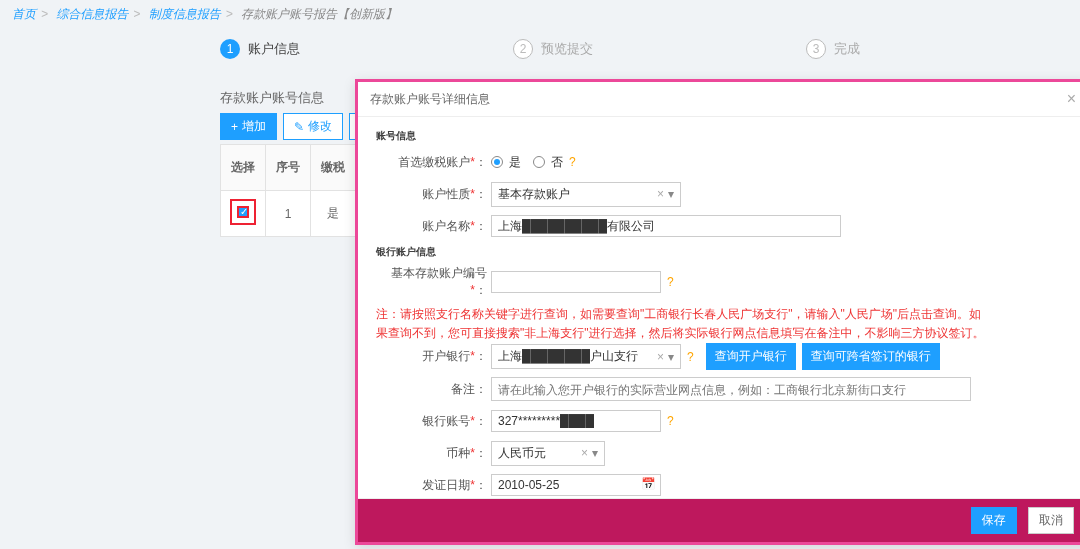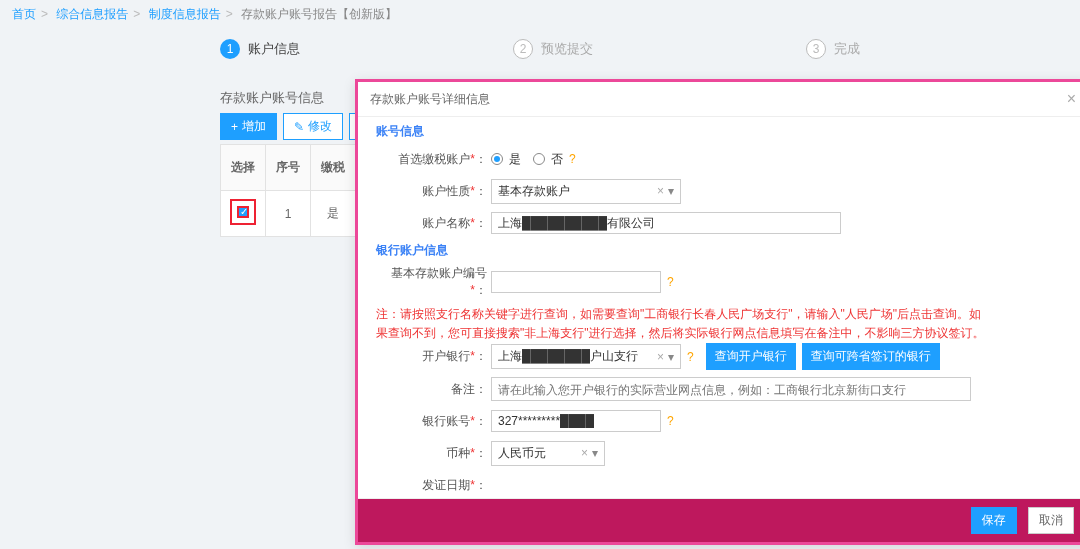--- a/index.html
+++ b/index.html
@@ -1,18 +1,18 @@
 <!DOCTYPE html>
 <html><head>
 <meta charset="utf-8">
 <style>
   * { box-sizing: border-box; margin: 0; padding: 0; font-family: "Microsoft YaHei", Arial, sans-serif; font-size: 12px; }
   body { background: #f0f3f6; color: #333; width: 1080px; height: 549px; position: relative; overflow: hidden; }
 
-  .breadcrumb { padding: 6px 12px; font-size: 12px; color: #888; }
+  .breadcrumb { padding: 6px 12px; font-size: 12px; color: #888; font-style: italic; }
   .breadcrumb a { color: #1e9fff; text-decoration: none; }
   .breadcrumb .sep { margin: 0 5px; color: #bbb; }
 
   .stepper { display: flex; align-items: center; justify-content: space-between; padding: 10px 220px 10px 220px; }
   .step { display: flex; align-items: center; gap: 8px; }
   .step-circle { width: 20px; height: 20px; border-radius: 50%; display: flex; align-items: center; justify-content: center; font-size: 12px; }
   .sc-active { background: #1e9fff; color: #fff; }
   .sc-idle { border: 1px solid #bbb; color: #bbb; background: #fff; }
   .step-label { font-size: 13px; color: #444; }
   .step-idle { color: #aaa; }
@@ -30,21 +30,21 @@
 
   
   .modal-overlay { position: absolute; inset: 0; }
   .modal { position: absolute; left: 355px; top: 79px; width: 736px; height: 466px; background: #fff; border: 3px solid #ec4899; box-shadow: 0 3px 12px rgba(0,0,0,.12); display: flex; flex-direction: column; }
   .modal-title { padding: 8px 12px; font-size: 12px; color: #666; border-bottom: 1px solid #eee; display:flex; justify-content:space-between; align-items:center; }
   .modal-close { color:#aaa; font-size:16px; cursor:pointer; }
   .modal-body { padding: 6px 18px 6px; overflow: auto; flex:1; }
   .modal-footer { padding: 8px 14px; text-align: right; border-top: 1px solid #eee; background: #be185d; }
   .modal-footer .btn-cancel { background: #fff; color: #666; border: 1px solid #ccc; margin-left: 8px; }
 
-  .group-h { font-weight: bold; font-size: 12px; color: #3b82f6; margin: 0 0 6px; }
+  .group-h { font-weight: bold; font-size: 10px; color: #404040; margin: 6px 0 6px; }
 
   .frow { display: flex; align-items: center; margin-bottom: 6px; min-height: 26px; }
   .flabel { width: 115px; text-align: right; color: #555; font-size: 12px; padding-right: 4px; }
   .req { color: #e33; }
   .q { color: #ffa500; margin-left: 6px; cursor: help; }
   .inputlike { border: 1px solid #ccc; padding: 3px 6px; font-size: 12px; color: #333; background: #fff; }
   .sel { width:190px; display:inline-flex; justify-content:space-between; align-items:center; }
   .sel .x { color:#aaa; margin-left: 8px; }
   .sel .car { color:#888; margin-left: 4px; }
   .txt { width: 350px; }
@@ -187,20 +187,24 @@
       <div class="frow">
         <div class="flabel"><span>币种</span><span class="req">*</span>：</div>
         <div class="inputlike sel" style="width:114px;">
           <span>人民币元</span>
           <span><span class="x">×</span><span class="car">▾</span></span>
         </div>
       </div>
 
       <div class="frow">
         <div class="flabel"><span>发证日期</span><span class="req">*</span>：</div>
+        <span class="date-wrap">
+          <input class="inputlike txtshort" value="2010-05-25" style="">
+          <span class="cal-ico">📅</span>
+        </span>
       </div>
 
     </div>
     <div class="modal-footer">
       <span class="btn">保存</span>
       <span class="btn btn-cancel">取消</span>
     </div>
   </div>
 </div>
 

